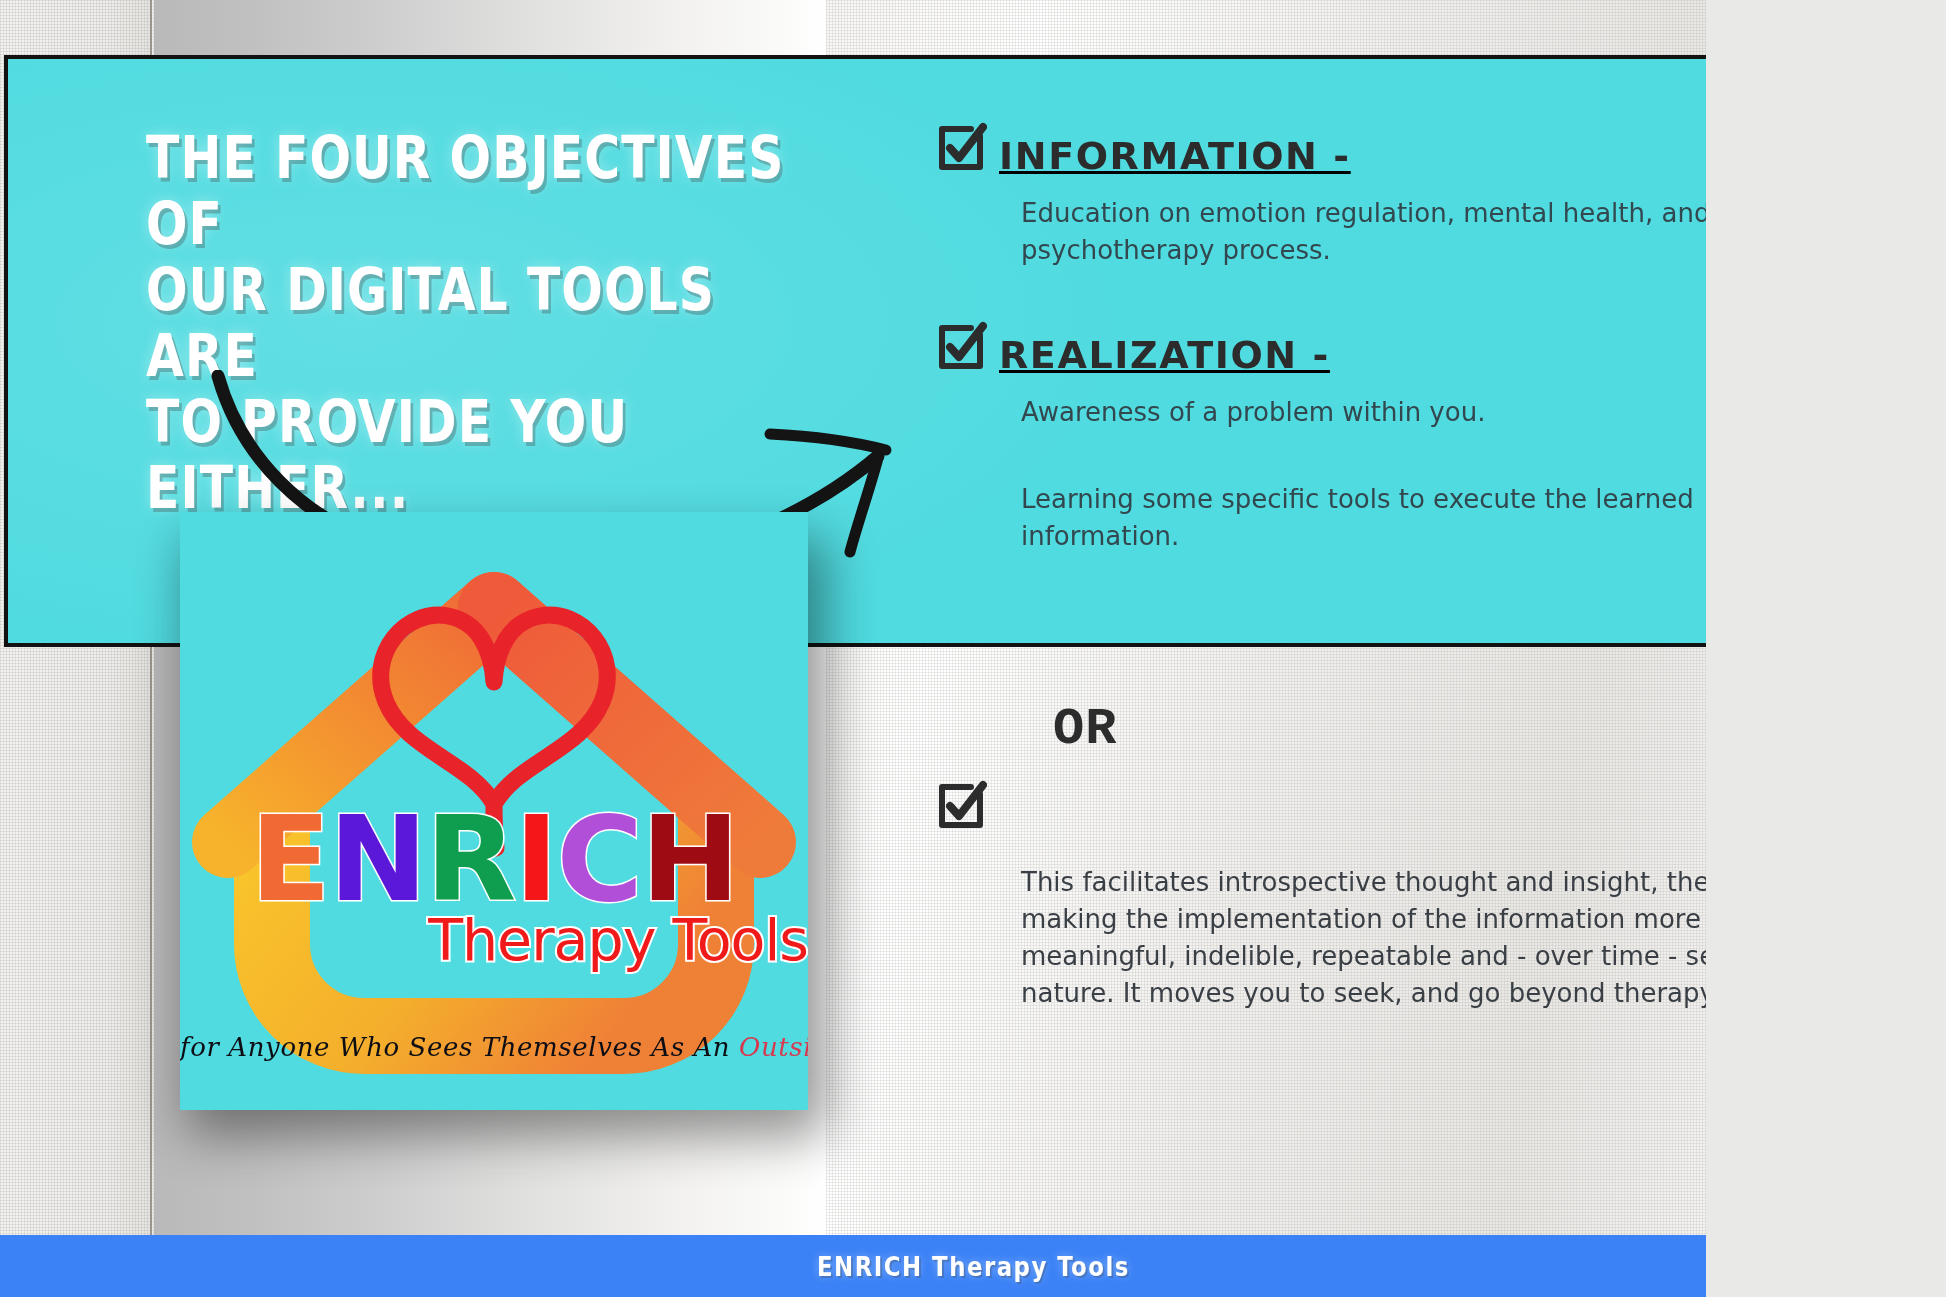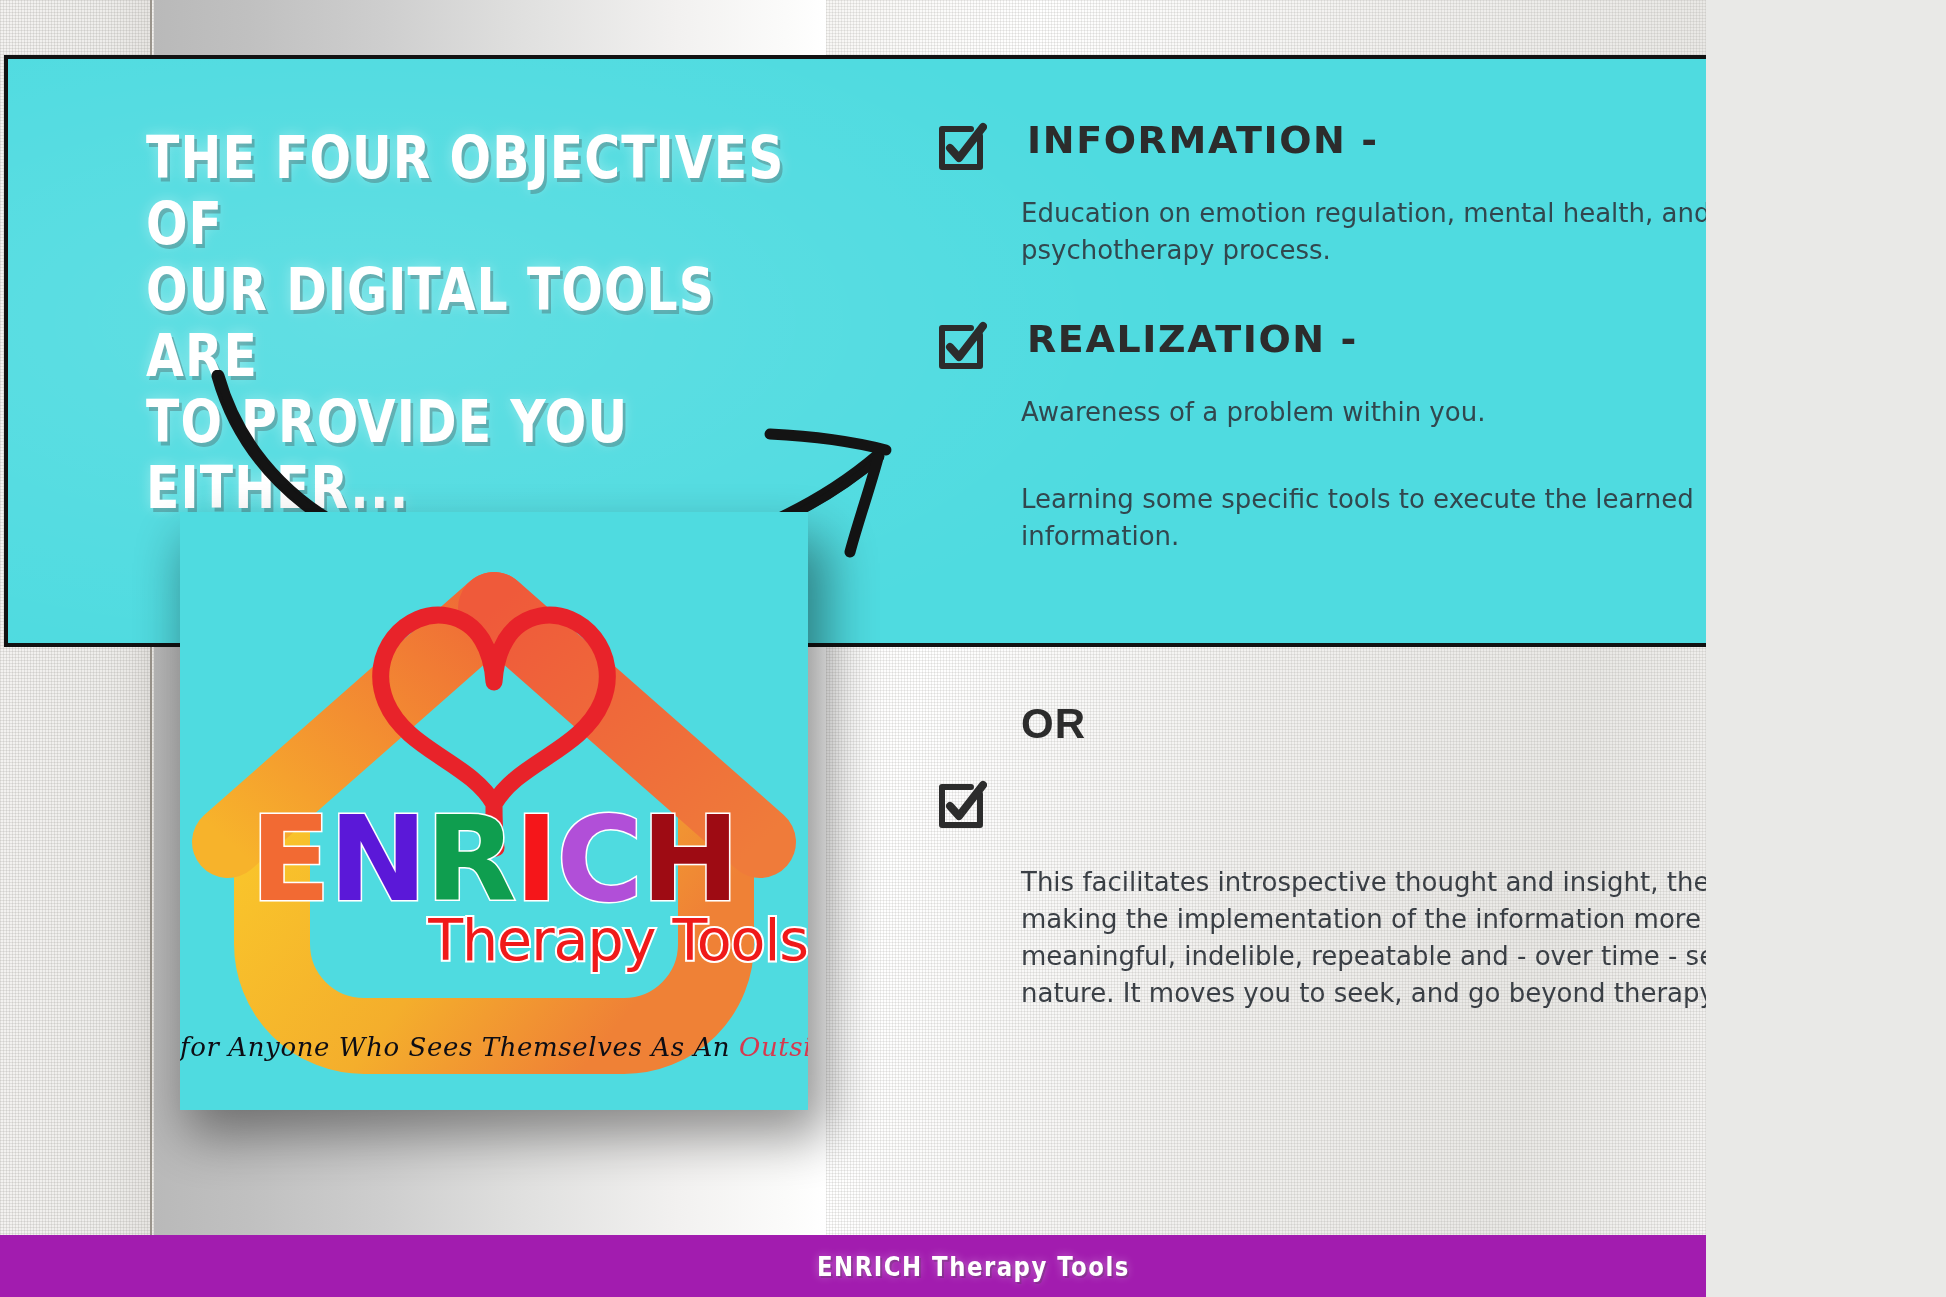--- a/index.html
+++ b/index.html
@@ -170,22 +170,23 @@
 
   
   .content {
     position:absolute;
     left:935px; top:120px;
     width:900px;
   }
   .item { position:relative; }
   .item-head {
     display:flex;
-    align-items:flex-start;
-    gap:40px;
+    align-items:flex-end;
+    gap:12px;
+    text-decoration:underline;
   }
   .cbox { flex:0 0 auto; margin-top:2px; }
   .item-title {
     font-family:"DejaVu Sans","Liberation Sans", sans-serif;
     font-weight:bold;
     font-size:38px;
     letter-spacing:1.6px;
     color:#2c2c2c;
     line-height:1.1;
     text-transform:uppercase;
@@ -196,41 +197,41 @@
     font-family:"DejaVu Sans","Liberation Sans", sans-serif;
     font-weight:normal;
     font-size:26px;
     line-height:1.42;
     color:#32474e;
     max-width:820px;
   }
 
   .or-label {
     position:absolute;
-    left:1021px; top:700px;
-    font-family:Liberation Sans, sans-serif;
-    font-weight:bold;
-    font-size:42px;
+    left:1053px; top:700px;
+    font-family:Liberation Mono, monospace;
+    font-weight:bold;
+    font-size:52px;
     letter-spacing:1px;
     color:#2c2c2c;
   }
 
   .content-lower {
     position:absolute;
     left:935px; top:778px;
     width:900px;
   }
   .content-lower .item-body { color:#3a3f45;margin-top:28px; }
 
   
   .footer {
     position:absolute;
     left:0; bottom:0;
     width:1946px; height:62px;
-    background:#a21caf;
+    background:#3b82f6;
     display:flex;
     align-items:center;
     justify-content:center;
   }
   .footer-text {
     color:#ffffff;
     font-family:"DejaVu Sans Condensed","Liberation Sans Narrow","Liberation Sans", sans-serif;
     font-weight:bold;
     font-size:27px;
     letter-spacing:1.6px;

